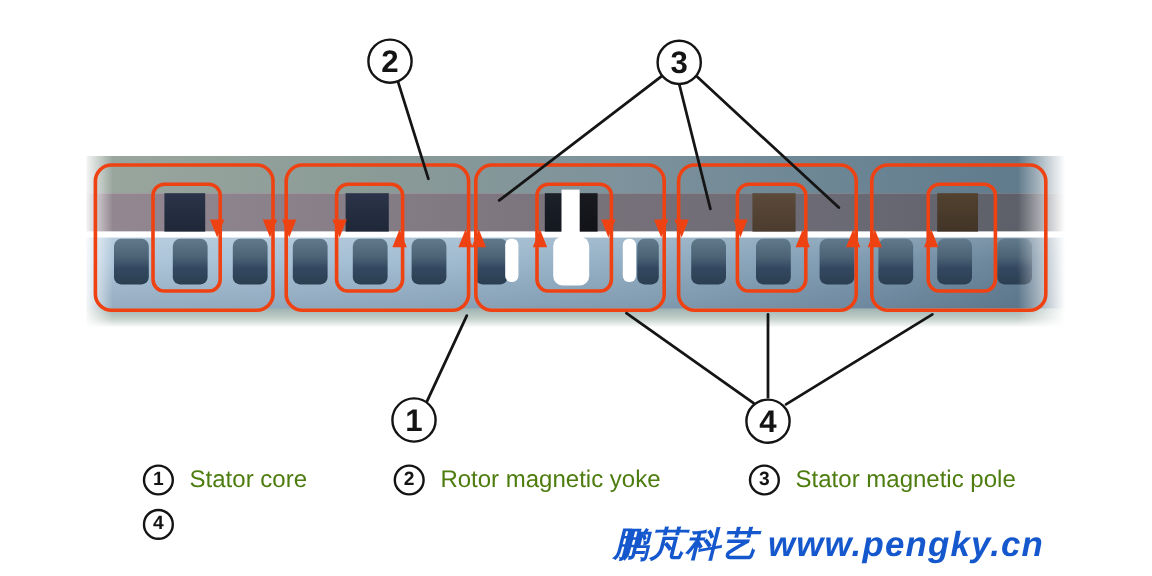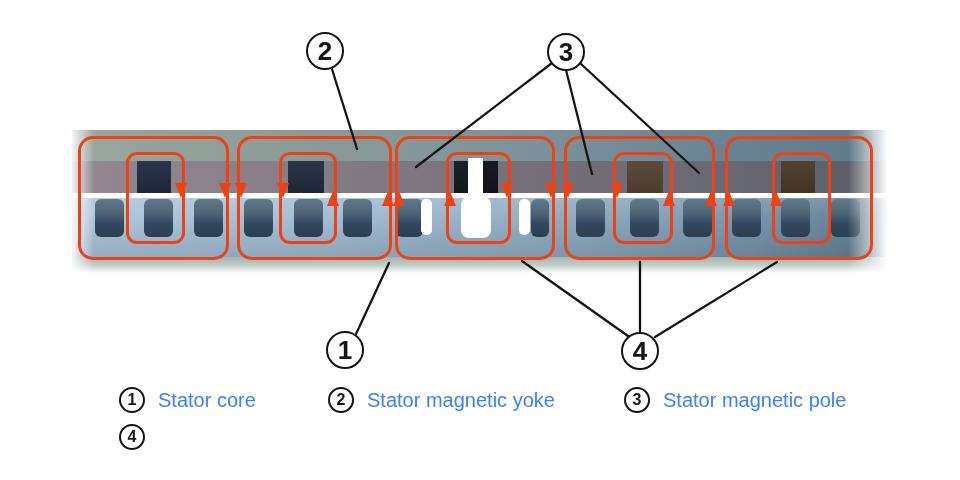--- a/index.html
+++ b/index.html
@@ -24,21 +24,21 @@
   .fadeR{position:absolute;left:848px;top:126px;width:46px;height:150px;z-index:3;
     background:linear-gradient(270deg,#fff 14%,rgba(255,255,255,0));}
   .leaders{position:absolute;inset:0;z-index:6;pointer-events:none;}
   .callout{position:absolute;width:38px;height:38px;border:2.8px solid #141414;border-radius:50%;
     background:#fff;z-index:7;display:flex;align-items:center;justify-content:center;
     font-size:26px;font-weight:bold;color:#141414;}
   .legend-item{position:absolute;display:flex;align-items:center;gap:13px;z-index:7;}
   .legend-num{width:26px;height:26px;border:2px solid #141414;border-radius:50%;
     display:flex;align-items:center;justify-content:center;
     font-size:16px;font-weight:bold;color:#141414;flex:0 0 26px;}
-  .legend-label{font-size:20px;color:#3b82f6;white-space:nowrap;}
+  .legend-label{font-size:20px;color:#4d7c0f;white-space:nowrap;}
   .watermark{position:absolute;left:511px;top:434px;z-index:7;font-size:29px;font-weight:bold;
     font-style:italic;letter-spacing:1px;white-space:nowrap;}
 </style>
 </head>
 <body>
 
 <div class="page">
 
   <div class="band">
     <div class="strip yoke"></div>
@@ -126,24 +126,25 @@
   <div class="callout" style="left:621px;top:332px">
       <span>4</span>
     </div>
 
   <div class="legend-item" style="left:119px;top:387px">
     <span class="legend-num">1</span>
     <span class="legend-label">Stator core</span>
   </div>
   <div class="legend-item" style="left:328px;top:387px">
     <span class="legend-num">2</span>
-    <span class="legend-label">Stator magnetic yoke</span>
+    <span class="legend-label">Rotor magnetic yoke</span>
   </div>
   <div class="legend-item" style="left:624px;top:387px">
     <span class="legend-num">3</span>
     <span class="legend-label">Stator magnetic pole</span>
   </div>
   <div class="legend-item" style="left:119px;top:424px">
     <span class="legend-num">4</span>
   </div>
 
+  <div class="watermark" style="color: rgb(21, 87, 204);">鹏芃科艺 www.pengky.cn</div>
 
 </div>
 
 </body></html>

